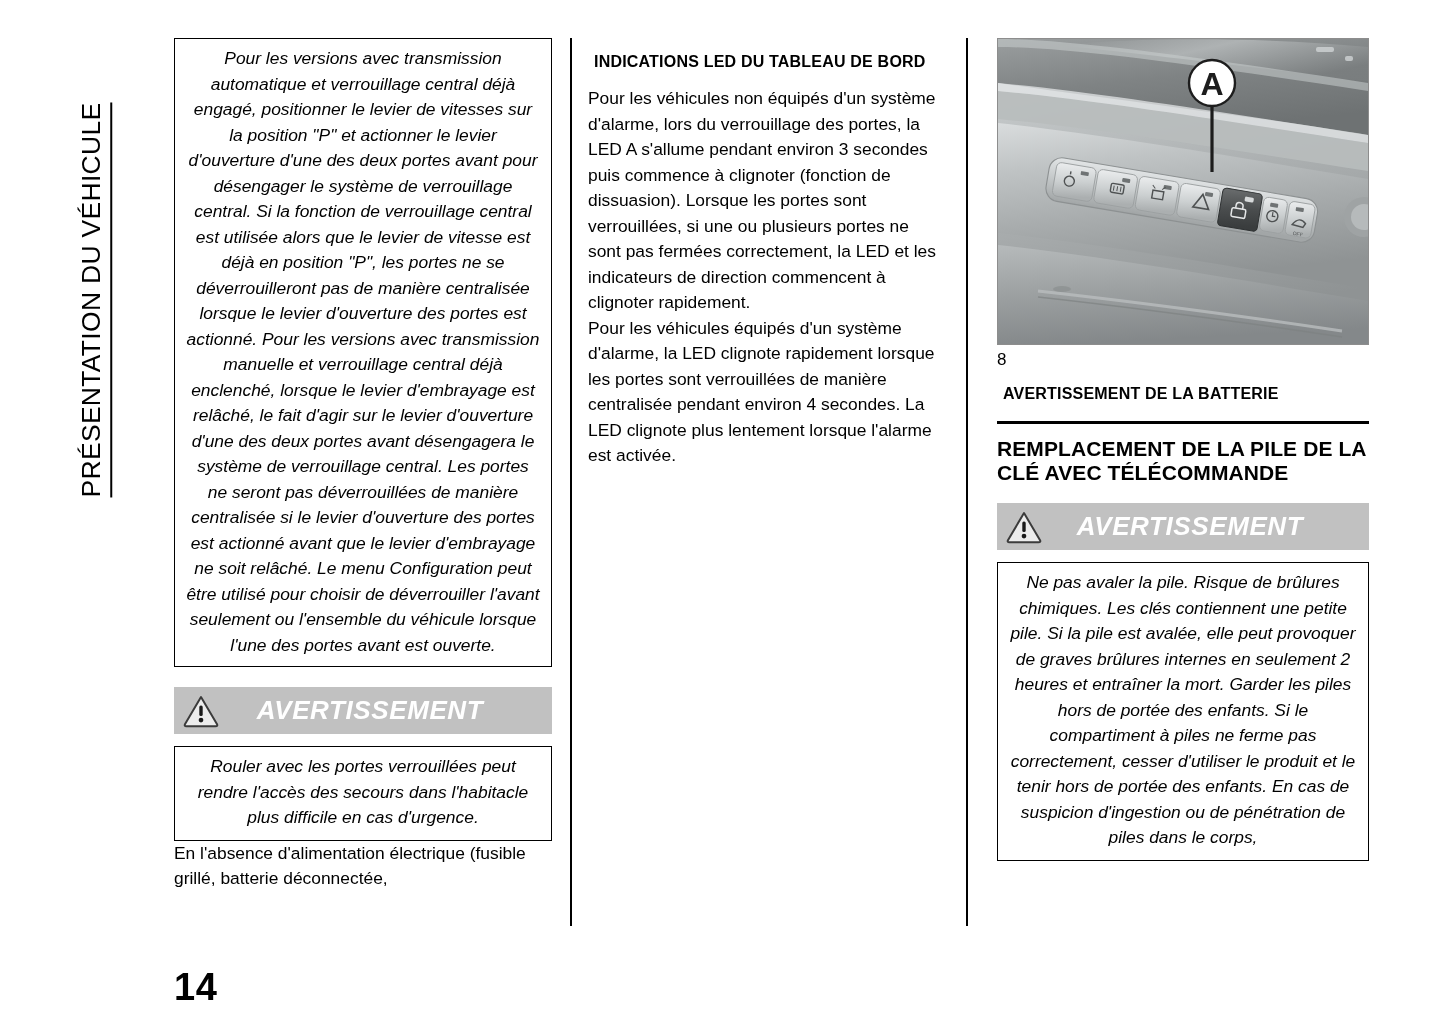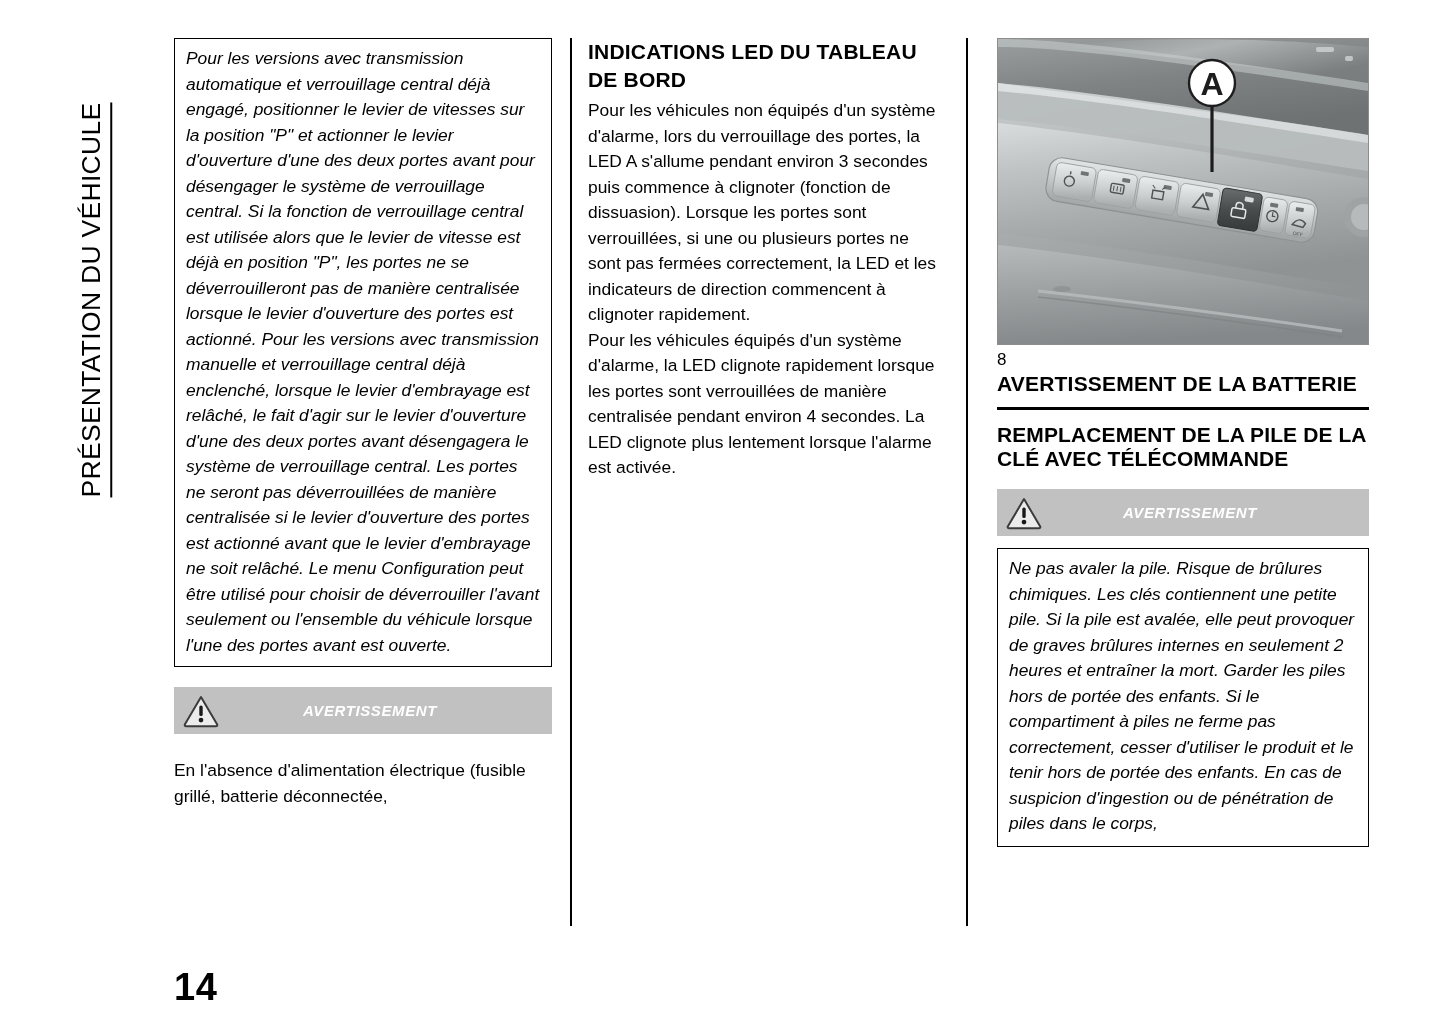--- a/index.html
+++ b/index.html
@@ -60,21 +60,21 @@
   .vrule-1 { left: 570px; }
   .vrule-2 { left: 966px; }
 
   
   .para {
     font-size: 17.4px;
     line-height: 25.5px;
     margin: 0 0 0 0;
     text-align: left;
   }
-  .para.italic { font-style: italic; }
+  .para.italic { font-style: italic; text-align: center; }
 
   
   .note-box {
     border: 1.5px solid #000;
     padding: 7px 11px 8px 11px;
     box-sizing: border-box;
   }
   .note-box .para { font-style: italic; }
 
   
@@ -91,38 +91,38 @@
     width: 38px;
     height: 34px;
     margin-right: 10px;
   }
   .warn-bar .warn-label {
     flex: 1 1 auto;
     text-align: center;
     color: #ffffff;
     font-weight: bold;
     font-style: italic;
-    font-size: 15px;
+    font-size: 26px;
     letter-spacing: 0.6px;
     padding-right: 42px;
   }
   .warn-body {
     border: 1.5px solid #000;
     margin-top: 12px;
     padding: 7px 11px 9px 11px;
     box-sizing: border-box;
   }
   .warn-body .para { font-style: italic; }
 
   
   h2.sec-title {
-    font-size: 21px;
+    font-size: 16px;
     font-weight: bold;
-    line-height: 28px;
-    margin: 0;
+    line-height: 36px;
+    margin: 6px;
     letter-spacing: 0.2px;
   }
   h3.sub-title {
     font-size: 21px;
     font-weight: bold;
     line-height: 24px;
     margin: 0;
     letter-spacing: 0.1px;
   }
   .thick-rule {
@@ -152,21 +152,21 @@
   .page-num {
     position: absolute;
     left: 174px;
     top: 966px;
     font-size: 38px;
     font-weight: bold;
     letter-spacing: 0.5px;
   }
   .mt18 { margin-top: 18px; }
   .mt20 { margin-top: 20px; }
-  .mt24 { margin-top: 24px; }
+  .mt24 { }
 </style>
 </head>
 <body>
 
 <div class="side-title-wrap">
   <div class="side-title">PRÉSENTATION DU VÉHICULE</div>
 </div>
 
 <div class="vrule vrule-1"></div>
 <div class="vrule vrule-2"></div>
@@ -180,20 +180,23 @@
   <div class="mt20">
     <div class="warn-bar">
       <span class="tri">
         <svg viewBox="0 0 40 36" width="38" height="34" aria-hidden="true">
           <path d="M20 3.2 L37 32 Q38 34.2 35.5 34.2 L4.5 34.2 Q2 34.2 3 32 Z" fill="#ececec" stroke="#3b3b3b" stroke-width="2.1" stroke-linejoin="round"></path>
           <rect x="18.2" y="12.2" width="3.6" height="11.2" rx="1.6" fill="#1a1a1a"></rect>
           <circle cx="20" cy="27.6" r="2.5" fill="#1a1a1a"></circle>
         </svg>
       </span>
       <span class="warn-label">AVERTISSEMENT</span>
+    </div>
+    <div class="warn-body">
+      <p class="para italic">Rouler avec les portes verrouillées peut rendre l'accès des secours dans l'habitacle plus difficile en cas d'urgence.</p>
     </div>
   </div>
 
   <p class="para mt24">En l'absence d'alimentation électrique (fusible grillé, batterie déconnectée,</p>
 </div>
 
 <div class="col col2">
 
   <h2 class="sec-title mt18">INDICATIONS LED DU TABLEAU DE BORD</h2>
 

